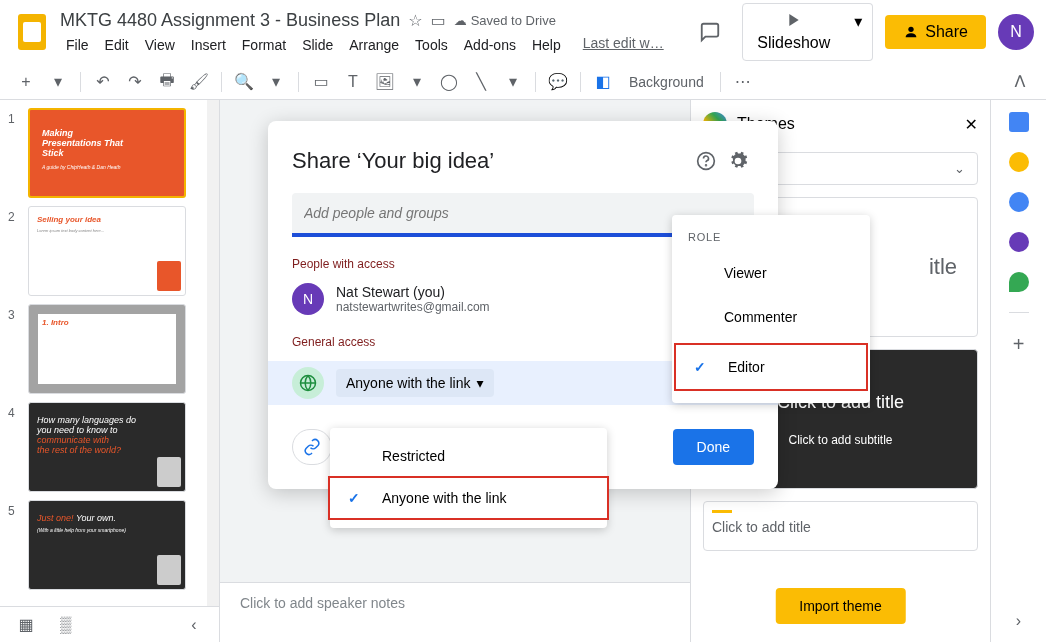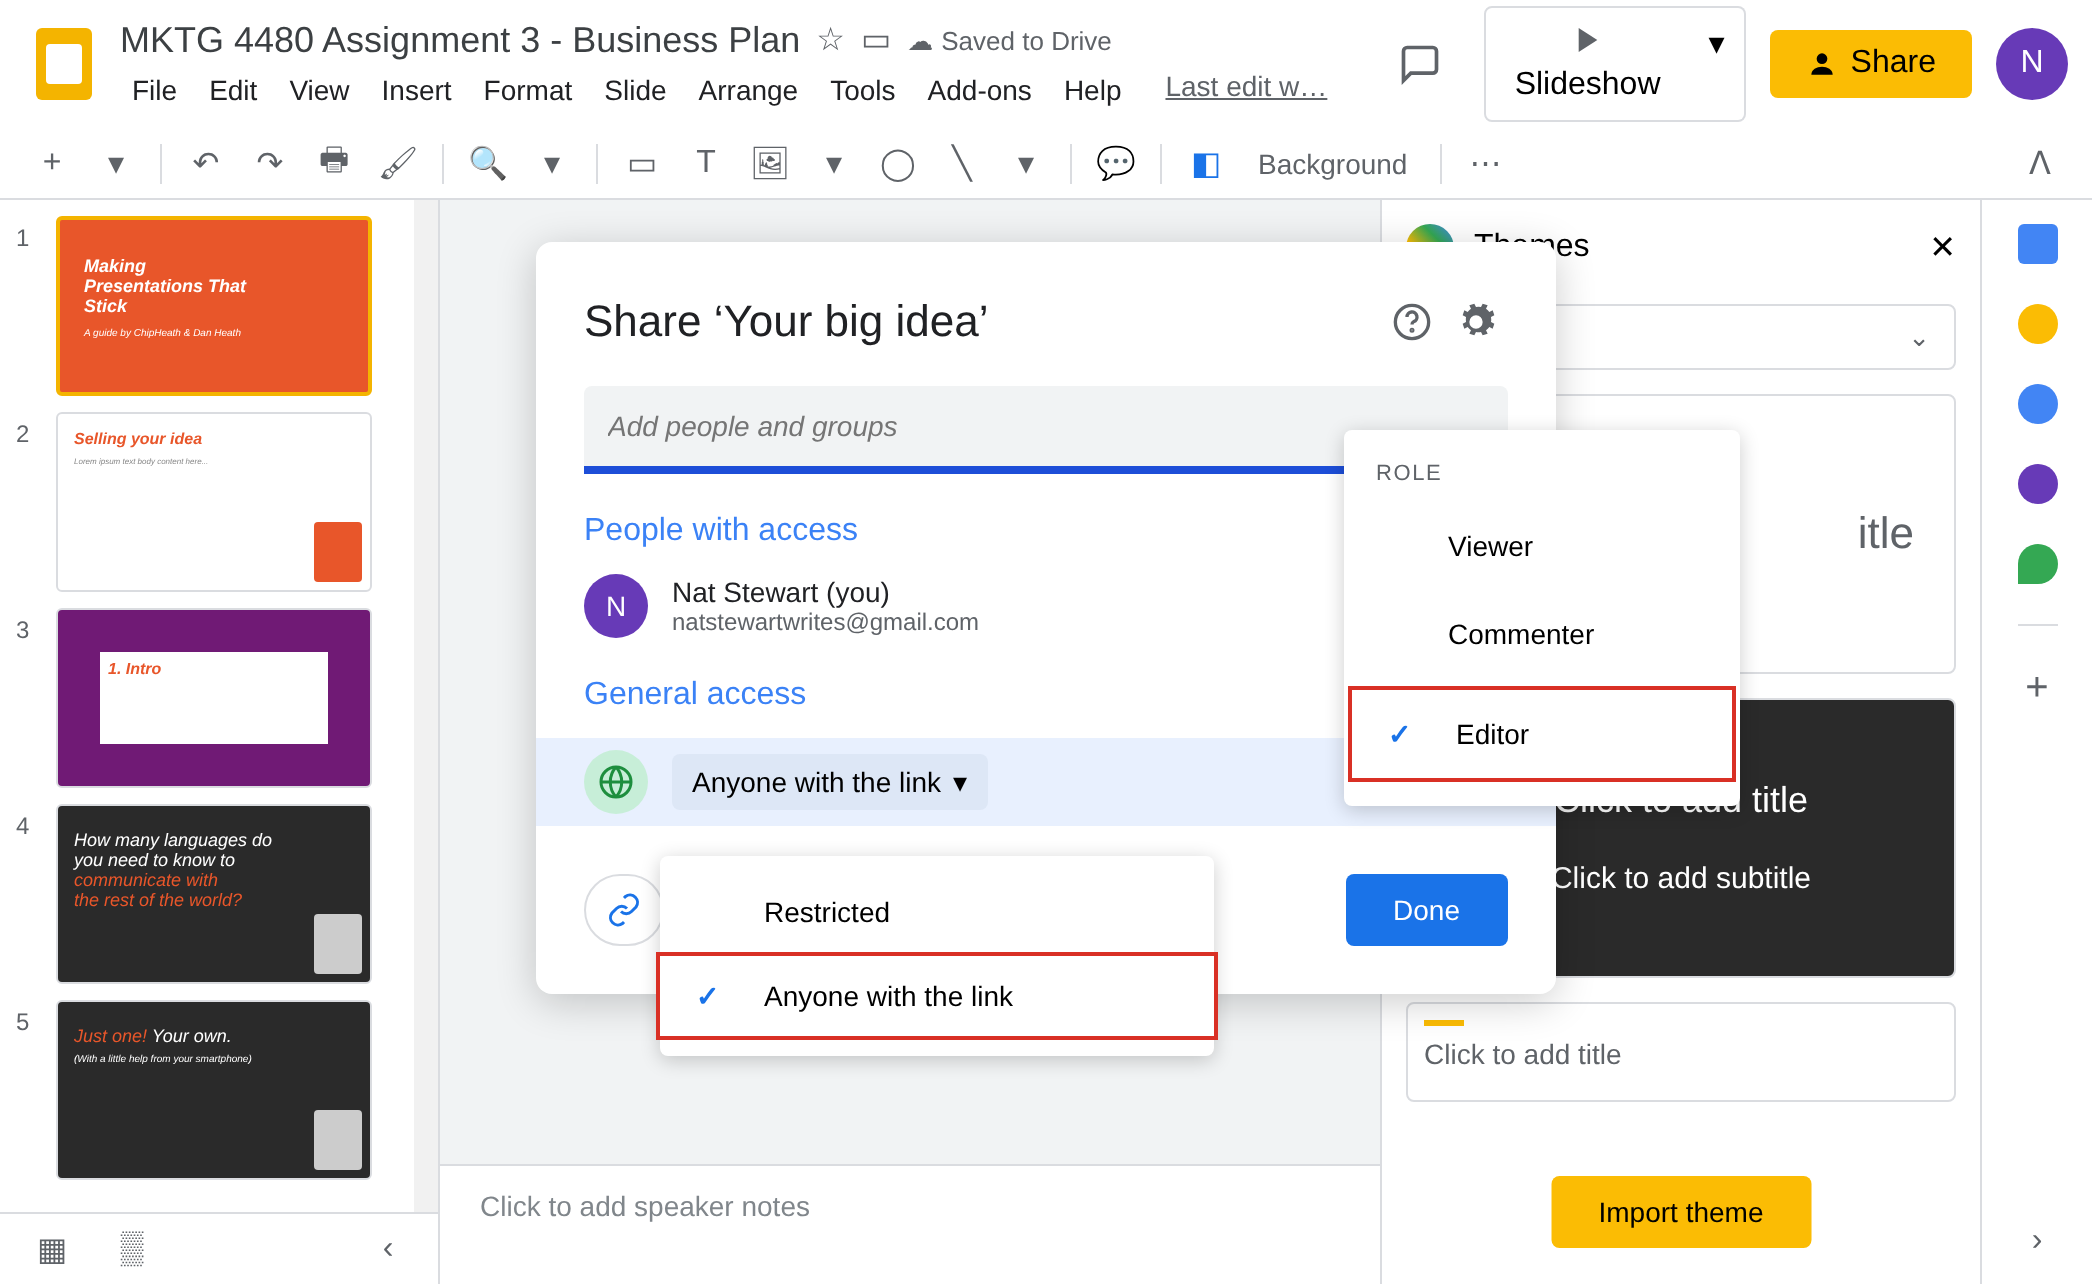--- a/index.html
+++ b/index.html
@@ -32,21 +32,21 @@
 
 
 .main { display: flex; height: 542px; }
 .slide-panel { width: 220px; border-right: 1px solid #dadce0; overflow-y: auto; padding: 8px; position: relative; }
 .slide-thumb-row { display: flex; margin-bottom: 8px; }
 .slide-num { width: 20px; font-size: 12px; color: #5f6368; padding-top: 4px; }
 .slide-thumb { width: 158px; height: 90px; border: 1px solid #dadce0; border-radius: 3px; font-size: 9px; overflow: hidden; position: relative; font-style: italic; }
 .slide-thumb.selected { border: 2px solid #f4b400; }
 .thumb-1 { background: #e8562a; color: #fff; padding: 18px 12px; }
 .thumb-2 { background: #fff; padding: 8px; color: #e8562a; }
-.thumb-3 { background: #701a75; color: #fff; padding: 21px; }
+.thumb-3 { background: #a3a3a3; color: #fff; padding: 9px; }
 .thumb-4 { background: #2a2a2a; color: #fff; padding: 12px 8px; }
 .thumb-5 { background: #2a2a2a; color: #fff; padding: 12px 8px; }
 .thumb-clip { position: absolute; right: 4px; bottom: 4px; width: 24px; height: 30px; background: #ccc; border-radius: 2px; }
 
 .canvas-area { flex: 1; background: #f1f3f4; position: relative; padding: 20px; }
 .speaker-notes { position: absolute; bottom: 0; left: 0; right: 0; height: 60px; background: #fff; border-top: 1px solid #dadce0; padding: 12px 20px; color: #80868b; font-size: 14px; }
 
 .themes-panel { width: 300px; border-left: 1px solid #dadce0; padding: 12px; position: relative; }
 .themes-header { display: flex; align-items: center; gap: 10px; margin-bottom: 16px; font-size: 16px; }
 .palette-icon { width: 24px; height: 24px; border-radius: 50%; background: linear-gradient(45deg, #ea4335, #fbbc04, #34a853, #4285f4); }
@@ -57,21 +57,21 @@
 
 .side-rail { width: 56px; border-left: 1px solid #dadce0; padding: 12px 0; display: flex; flex-direction: column; align-items: center; gap: 20px; }
 .rail-icon { width: 20px; height: 20px; border-radius: 3px; }
 
 
 .bottom-bar { height: 36px; border-top: 1px solid #dadce0; display: flex; align-items: center; padding: 0 12px; gap: 12px; position: absolute; bottom: 0; left: 0; width: 220px; background: #fff; }
 .share-dialog { position: absolute; left: 268px; top: 121px; width: 510px; background: #fff; border-radius: 8px; box-shadow: 0 4px 20px rgba(0,0,0,0.2); padding: 24px; }
 .dialog-header { display: flex; align-items: center; margin-bottom: 16px; }
 .dialog-title { font-size: 22px; color: #202124; flex: 1; }
 .input-field { width: 100%; border: none; border-bottom: 4px solid #1d4ed8; padding: 12px; font-size: 14px; background: #f1f3f4; border-radius: 4px 4px 0 0; margin-bottom: 20px; font-style: italic; }
-.section-title { font-size: 16px; color: #3b82f6; margin-bottom: 12px; }
+.section-title { font-size: 12px; color: #7f1d1d; margin-bottom: 12px; }
 .person-row { display: flex; align-items: center; gap: 12px; margin-bottom: 20px; }
 .person-avatar { width: 32px; height: 32px; border-radius: 50%; background: #673ab7; color: #fff; display: flex; align-items: center; justify-content: center; font-size: 14px; }
 .person-name { font-size: 14px; color: #202124; }
 .person-email { font-size: 12px; color: #5f6368; }
 .general-access-row { display: flex; align-items: center; gap: 12px; background: #e8f0fe; padding: 6px 0; margin: 0 -24px; padding-left: 24px; padding-right: 24px; }
 .globe-icon { width: 32px; height: 32px; border-radius: 50%; background: #c7eed8; display: flex; align-items: center; justify-content: center; color: #1e8e3e; }
 .access-dropdown { display: flex; align-items: center; gap: 6px; padding: 6px 10px; font-size: 14px; background: #dde7f6; border-radius: 4px; cursor: pointer; }
 .role-dropdown { margin-left: auto; display: flex; align-items: center; gap: 6px; padding: 6px 10px; font-size: 14px; cursor: pointer; }
 .dialog-footer { display: flex; justify-content: space-between; align-items: center; margin-top: 24px; }
 .copy-link-btn { width: 40px; height: 36px; border: 1px solid #dadce0; border-radius: 18px; display: flex; align-items: center; justify-content: center; cursor: pointer; color: #1a73e8; }
@@ -245,21 +245,21 @@
     </div>
     <div class="presentation-select">
       <span>ation</span>
       <span>⌄</span>
     </div>
     <div class="theme-card">
       <div style="font-size:22px;align-self:flex-end;margin-right:20px">itle</div>
     </div>
     <div class="theme-card dark">
       <div style="font-size:18px">Click to add title</div>
-      <div style="font-size:15px;margin-top:20px">Click to add subtitle</div>
+      <div style="font-size:12px;margin-top:20px">Click to add subtitle</div>
     </div>
     <div class="theme-card" style="height:50px;justify-content:flex-start;align-items:flex-start;padding:8px">
       <div style="border-top:3px solid #fbbc04;width:20px;margin-bottom:6px"></div>
       <div style="font-size:14px">Click to add title</div>
     </div>
     <div class="import-btn">Import theme</div>
   </div>
 
   <div class="side-rail">
     <div class="rail-icon" style="background:#4285f4"></div>

